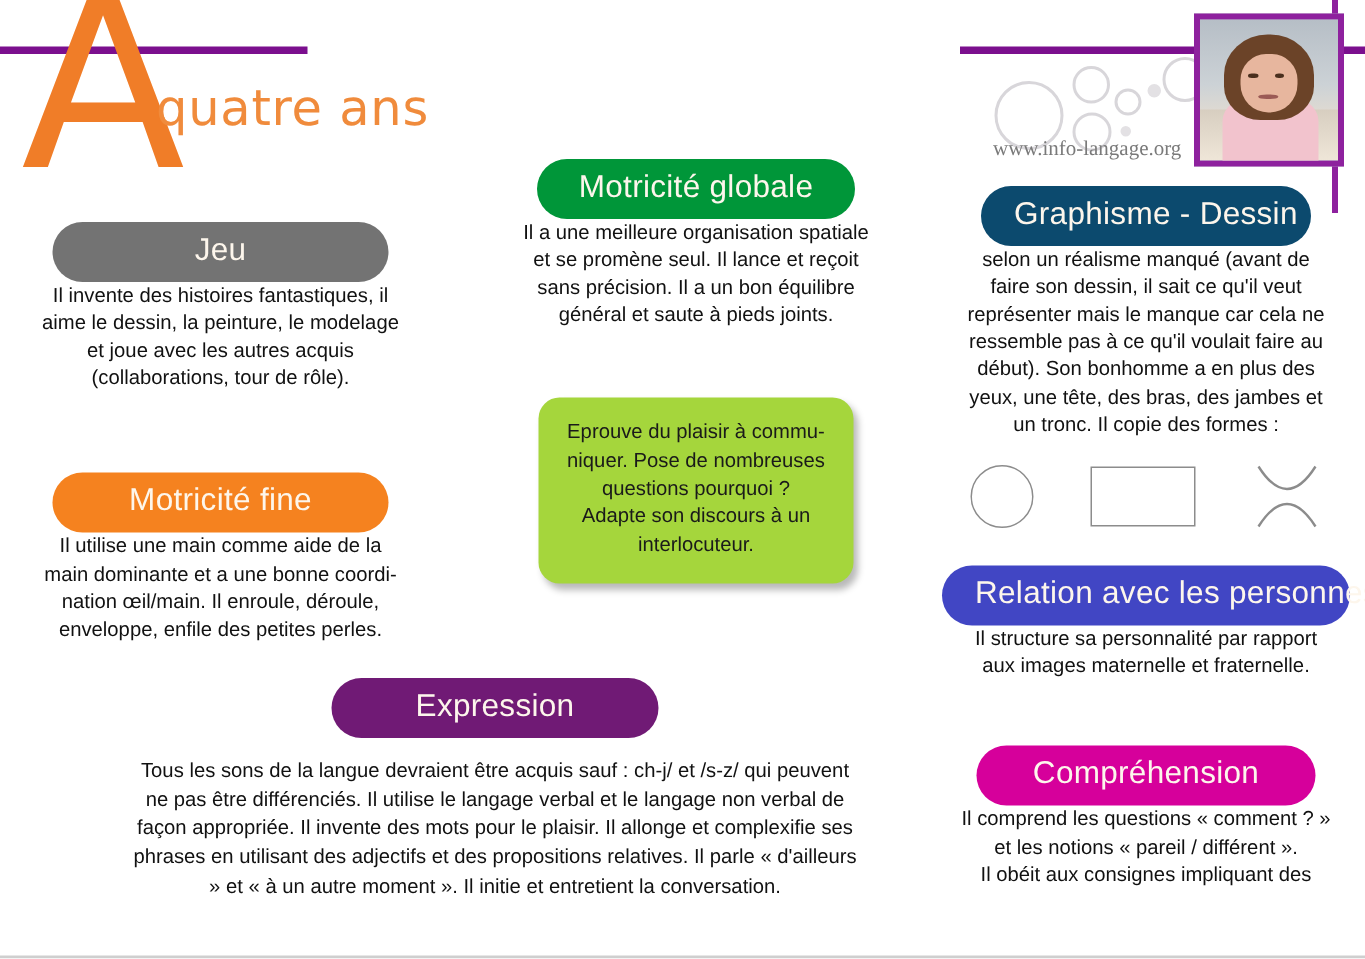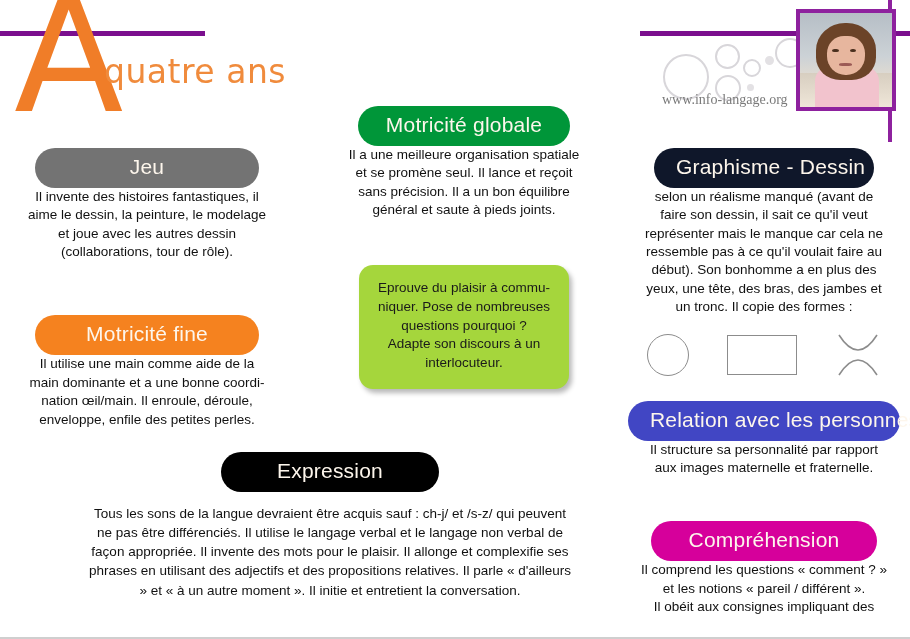--- a/index.html
+++ b/index.html
@@ -152,22 +152,22 @@
     color: #fdf6ec;
     font-size: 21px;
     padding: 7px 22px 9px 22px;
     font-family: "Liberation Sans", sans-serif;
     white-space: nowrap;
     letter-spacing: 0.2px;
   }
   .pill-jeu        { background: #737373; width: 224px; }
   .pill-motfine    { background: #f5821f; width: 224px; }
   .pill-motglobale { background: #009639; width: 212px; }
-  .pill-expression { background: #000000; width: 218px; }
-  .pill-graphisme  { background: #0f172a; width: 220px; margin-top: 24px; }
+  .pill-expression { background: #701a75; width: 218px; }
+  .pill-graphisme  { background: #0c4a6e; width: 220px; }
   .pill-relation   { background: #4146c4; width: 272px; }
   .pill-comprehension { background: #d6009b; width: 226px; }
 
   
   .para {
     text-align: center;
     font-size: 13.5px;
     line-height: 1.36;
     color: #111111;
     font-family: "Liberation Sans", sans-serif;
@@ -261,21 +261,21 @@
     <div class="ph-eye r"></div>
     <div class="ph-mouth"></div>
   </div>
 
   <div class="col col-left">
 
     <div class="pill pill-jeu">Jeu</div>
     <div class="para">
       <span class="nowrapline">Il invente des histoires fantastiques, il</span>
       <span class="nowrapline">aime le dessin, la peinture, le modelage</span>
-      <span class="nowrapline">et joue avec les autres dessin</span>
+      <span class="nowrapline">et joue avec les autres acquis</span>
       <span class="nowrapline">(collaborations, tour de rôle).</span>
     </div>
 
     <div style="height:54px"></div>
 
     <div class="pill pill-motfine">Motricité fine</div>
     <div class="para">
       <span class="nowrapline">Il utilise une main comme aide de la</span>
       <span class="nowrapline">main dominante et a une bonne coordi-</span>
       <span class="nowrapline">nation œil/main. Il enroule, déroule,</span>

